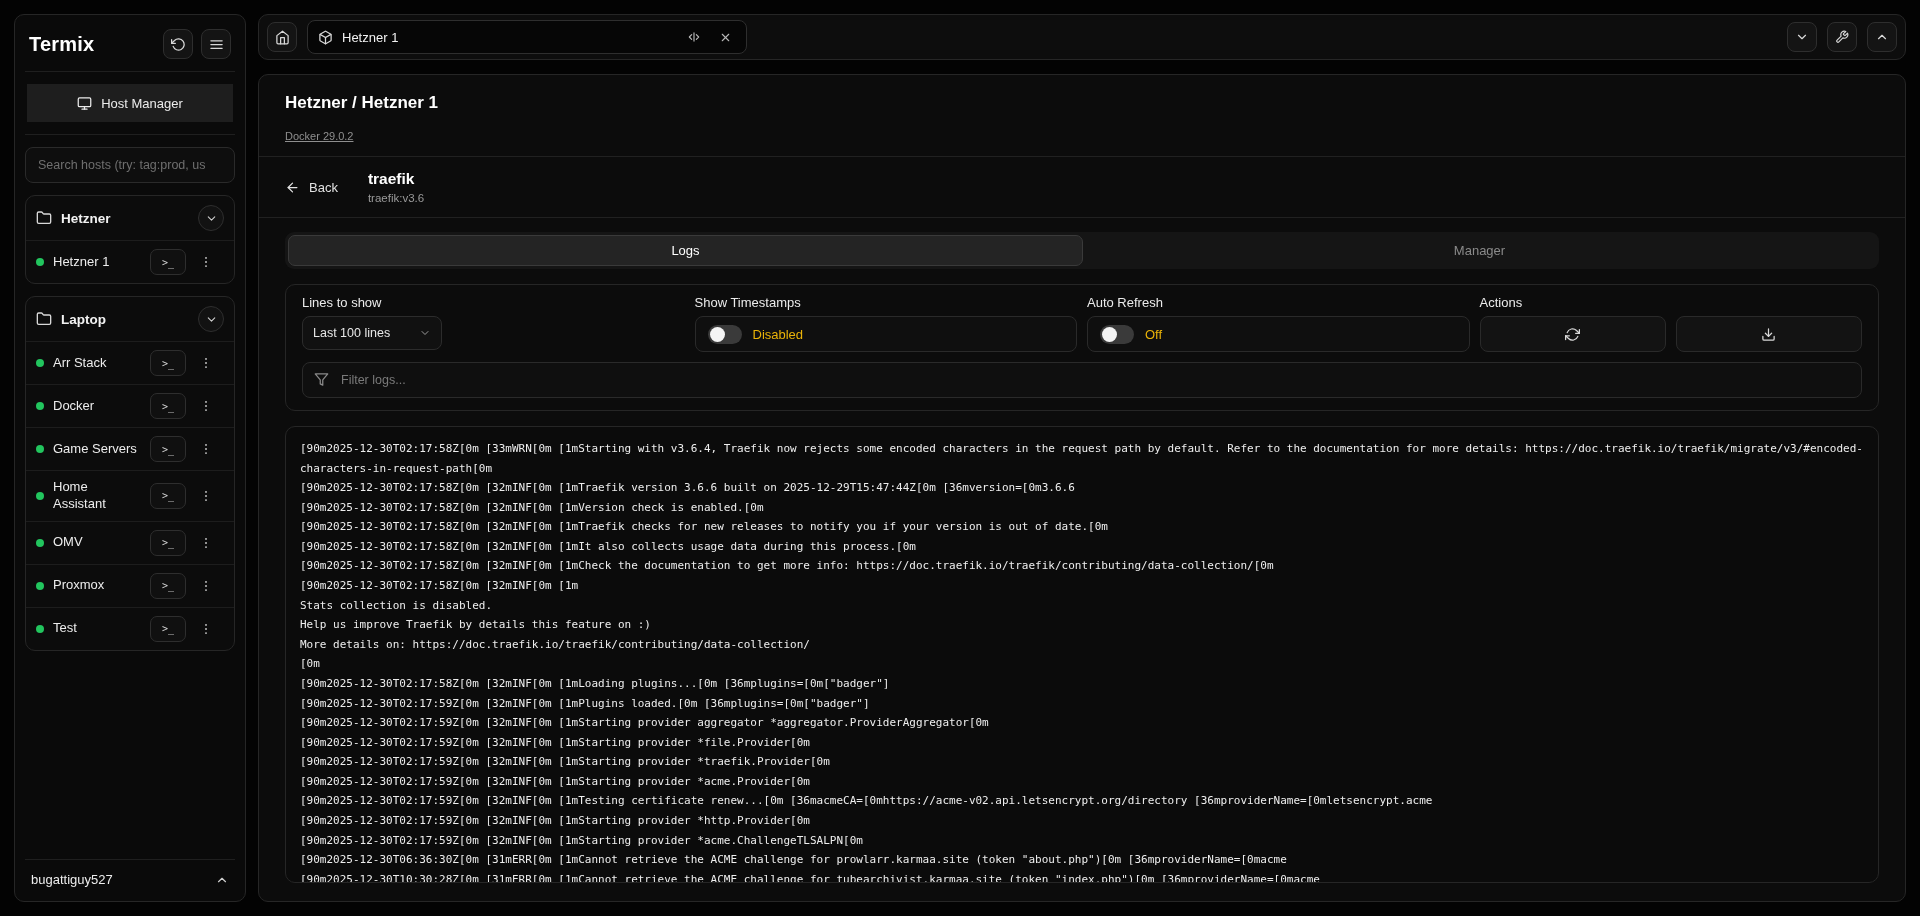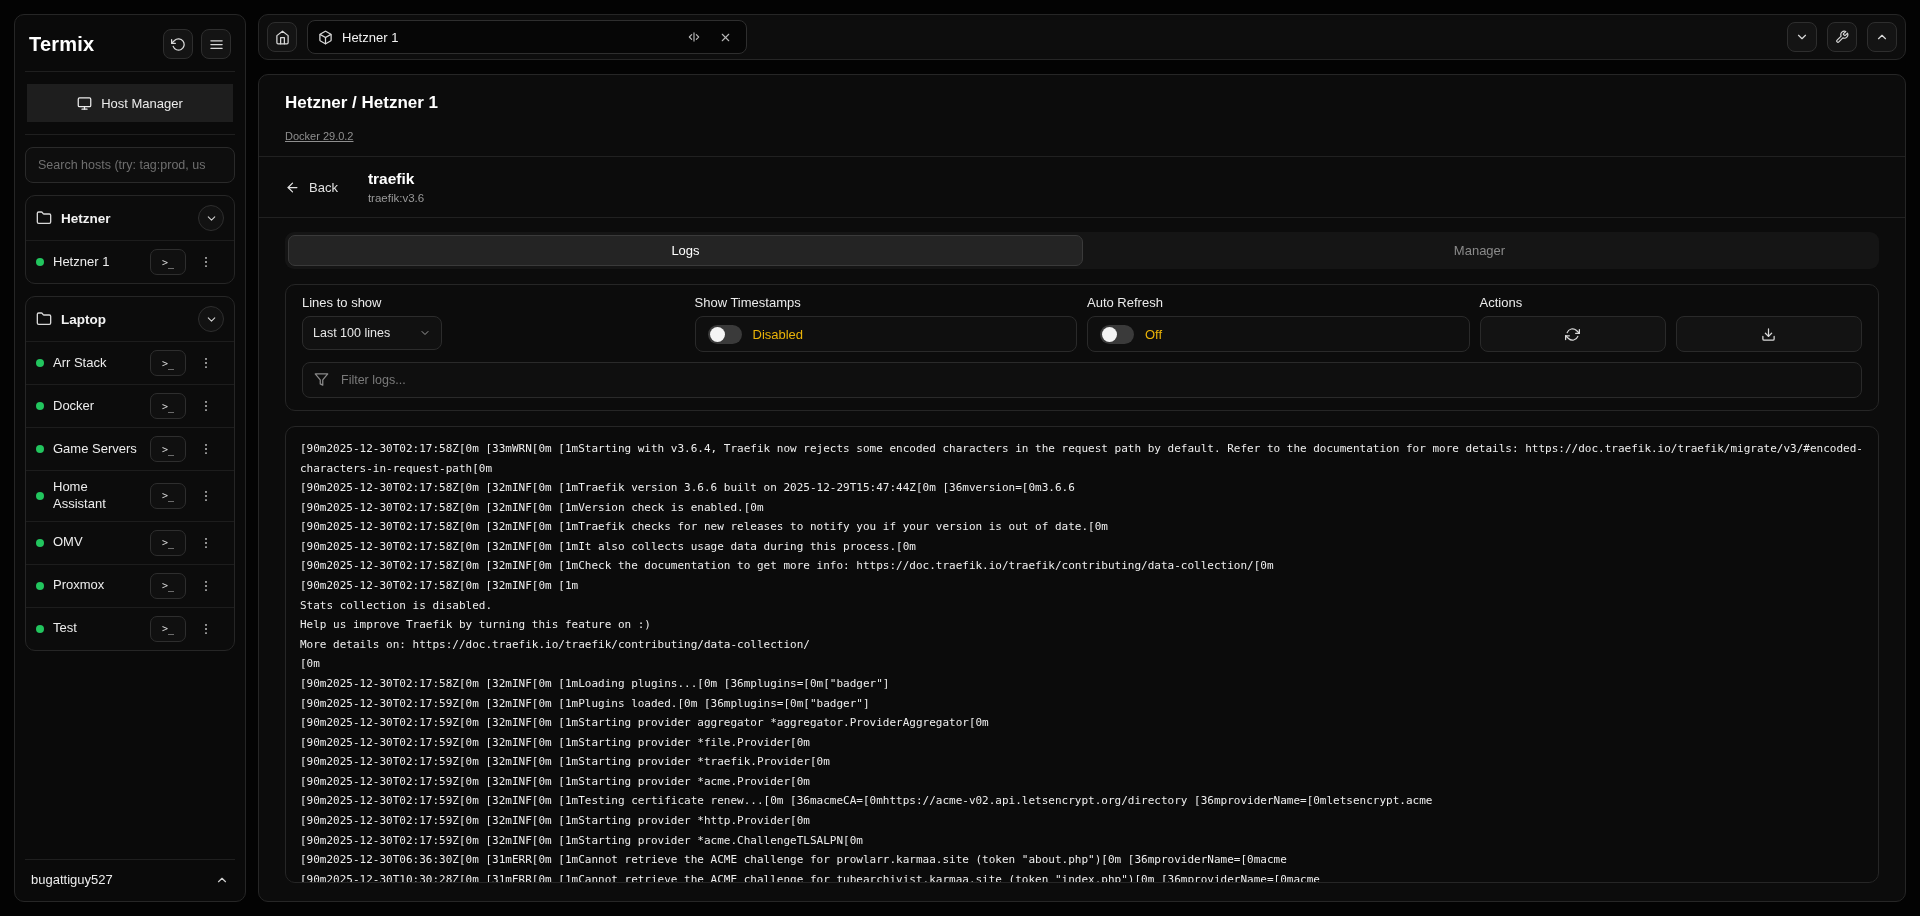--- a/index.html
+++ b/index.html
@@ -484,21 +484,21 @@
 
     <div class="logbox">
       <div class="log-line">[90m2025-12-30T02:17:58Z[0m [33mWRN[0m [1mStarting with v3.6.4, Traefik now rejects some encoded characters in the request path by default. Refer to the documentation for more details: https://doc.traefik.io/traefik/migrate/v3/#encoded-characters-in-request-path[0m</div>
       <div class="log-line">[90m2025-12-30T02:17:58Z[0m [32mINF[0m [1mTraefik version 3.6.6 built on 2025-12-29T15:47:44Z[0m [36mversion=[0m3.6.6</div>
       <div class="log-line">[90m2025-12-30T02:17:58Z[0m [32mINF[0m [1mVersion check is enabled.[0m</div>
       <div class="log-line">[90m2025-12-30T02:17:58Z[0m [32mINF[0m [1mTraefik checks for new releases to notify you if your version is out of date.[0m</div>
       <div class="log-line">[90m2025-12-30T02:17:58Z[0m [32mINF[0m [1mIt also collects usage data during this process.[0m</div>
       <div class="log-line">[90m2025-12-30T02:17:58Z[0m [32mINF[0m [1mCheck the documentation to get more info: https://doc.traefik.io/traefik/contributing/data-collection/[0m</div>
       <div class="log-line">[90m2025-12-30T02:17:58Z[0m [32mINF[0m [1m</div>
       <div class="log-line">Stats collection is disabled.</div>
-      <div class="log-line">Help us improve Traefik by turning this feature on :)</div>
+      <div class="log-line">Help us improve Traefik by details this feature on :)</div>
       <div class="log-line">More details on: https://doc.traefik.io/traefik/contributing/data-collection/</div>
       <div class="log-line">[0m</div>
       <div class="log-line">[90m2025-12-30T02:17:58Z[0m [32mINF[0m [1mLoading plugins...[0m [36mplugins=[0m["badger"]</div>
       <div class="log-line">[90m2025-12-30T02:17:59Z[0m [32mINF[0m [1mPlugins loaded.[0m [36mplugins=[0m["badger"]</div>
       <div class="log-line">[90m2025-12-30T02:17:59Z[0m [32mINF[0m [1mStarting provider aggregator *aggregator.ProviderAggregator[0m</div>
       <div class="log-line">[90m2025-12-30T02:17:59Z[0m [32mINF[0m [1mStarting provider *file.Provider[0m</div>
       <div class="log-line">[90m2025-12-30T02:17:59Z[0m [32mINF[0m [1mStarting provider *traefik.Provider[0m</div>
       <div class="log-line">[90m2025-12-30T02:17:59Z[0m [32mINF[0m [1mStarting provider *acme.Provider[0m</div>
       <div class="log-line">[90m2025-12-30T02:17:59Z[0m [32mINF[0m [1mTesting certificate renew...[0m [36macmeCA=[0mhttps://acme-v02.api.letsencrypt.org/directory [36mproviderName=[0mletsencrypt.acme</div>
       <div class="log-line">[90m2025-12-30T02:17:59Z[0m [32mINF[0m [1mStarting provider *http.Provider[0m</div>

